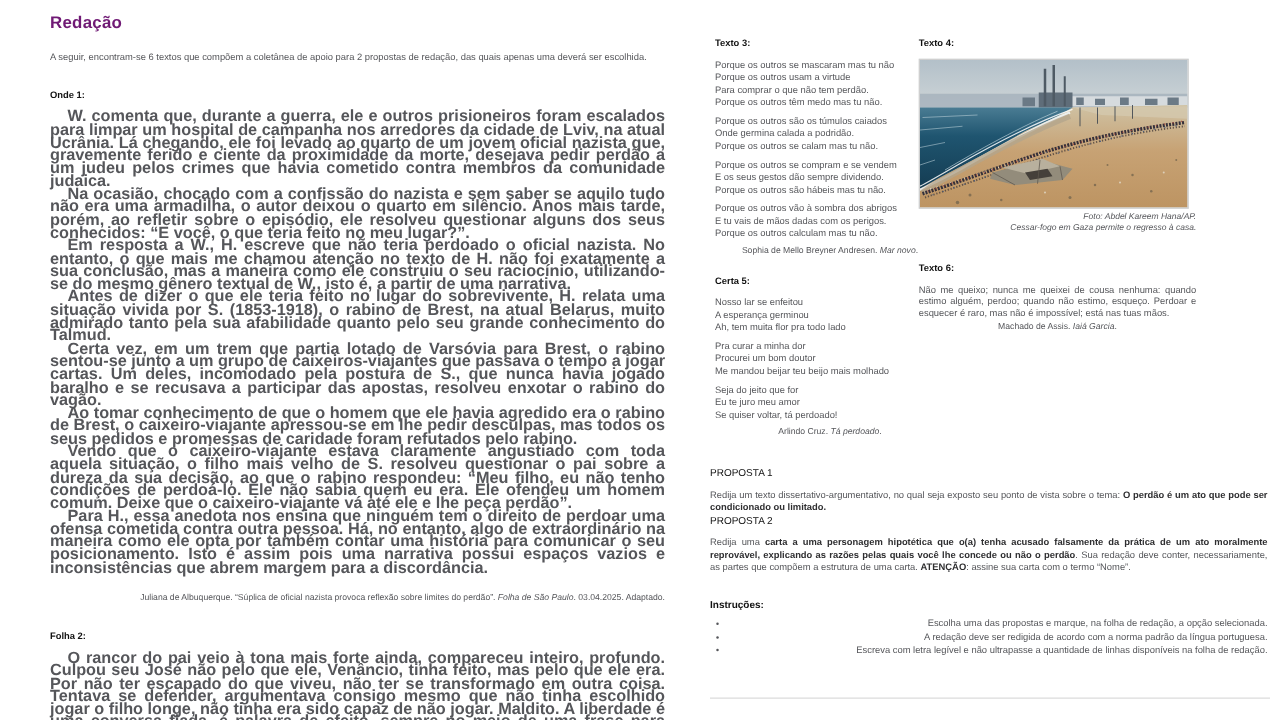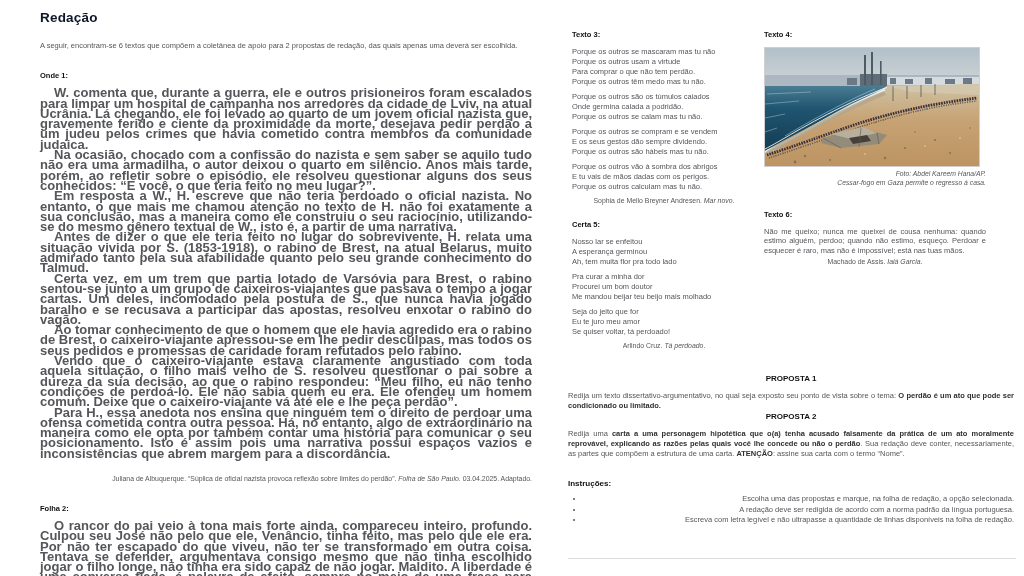--- a/index.html
+++ b/index.html
@@ -6,46 +6,46 @@
   body{
     width:1024px;height:576px;background:#ffffff;position:relative;overflow:hidden;
     font-family:"Liberation Sans","DejaVu Sans",sans-serif;color:#55565a;
     -webkit-font-smoothing:antialiased;
   }
   .page{position:absolute;inset:0;}
 
   
   .col-left{position:absolute;left:40px;top:10px;width:492px;}
   .col-mid{position:absolute;left:572px;top:30px;width:184px;}
-  .col-right{position:absolute;left:764px;top:30px;width:222px;}
+  .col-right{position:absolute;left:735px;top:30px;width:222px;}
   .proposals{position:absolute;left:568px;top:374px;width:446px;}
   .bottom-rule{position:absolute;left:568px;top:558px;width:448px;border-top:1px solid #dcdcdc;}
 
   
-  .doc-title{font-size:13.5px;font-weight:bold;color:#0f172a;margin:0 0 16px 0;letter-spacing:.2px;}
+  .doc-title{font-size:13.5px;font-weight:bold;color:#701a75;margin:0 0 16px 0;letter-spacing:.2px;}
   .intro{font-size:7.5px;line-height:10.3px;text-align:justify;margin:0 0 20px 0;}
   .t-label{font-size:7.5px;font-weight:bold;color:#111;margin:0 0 8px 0;}
   .body-p{font-size:13px;line-height:10.3px;text-align:justify;margin:0;text-indent:14px;font-weight:bold;}
   .cit{font-size:6.9px;color:#55565a;margin:0;}
   .cit .src{font-style:italic;}
   .cit-right{text-align:right;}
   .cit-center{text-align:center;}
   .mt16{margin-top:16px;} .mt22{margin-top:22px;} .mt2{margin-top:2px;}
 
   .poem{font-size:7.5px;line-height:10px;white-space:pre-line;margin:4px 0 5px 0;color:#55565a;}
   .poem-cit{margin-top:5px;}
   .sec-gap{margin-top:16px;}
 
   
   .photo{width:214px;border:1px solid #cfcfcf;line-height:0;background:#dfe3e5;}
   .photo-caption{font-size:6.8px;line-height:8.8px;font-style:italic;color:#55565a;text-align:right;margin:3px 0 0 0;}
   .texto6-body{font-size:7.5px;line-height:9.8px;text-align:justify;margin:0;}
 
   
-  .prop-label{font-size:8px;font-weight:bold;color:#111;margin:0 0 8px 0;text-align:center;}
+  .prop-label{font-size:8px;font-weight:normal;color:#111;margin:0 0 8px 0;}
   .prop-text{font-size:7.5px;line-height:10.3px;text-align:justify;margin:0;}
   .prop-text .b{font-weight:bold;color:#2f2f31;}
   .instr-label{font-size:8px;font-weight:bold;color:#111;margin:20px 0 6px 0;}
   ul.instr{margin:0;padding:0 0 0 16px;list-style:disc;}
   ul.instr li{font-size:7.5px;line-height:10.2px;padding-left:2px;text-align:right;}
 </style>
 </head>
 <body>
 
 <div class="page">

